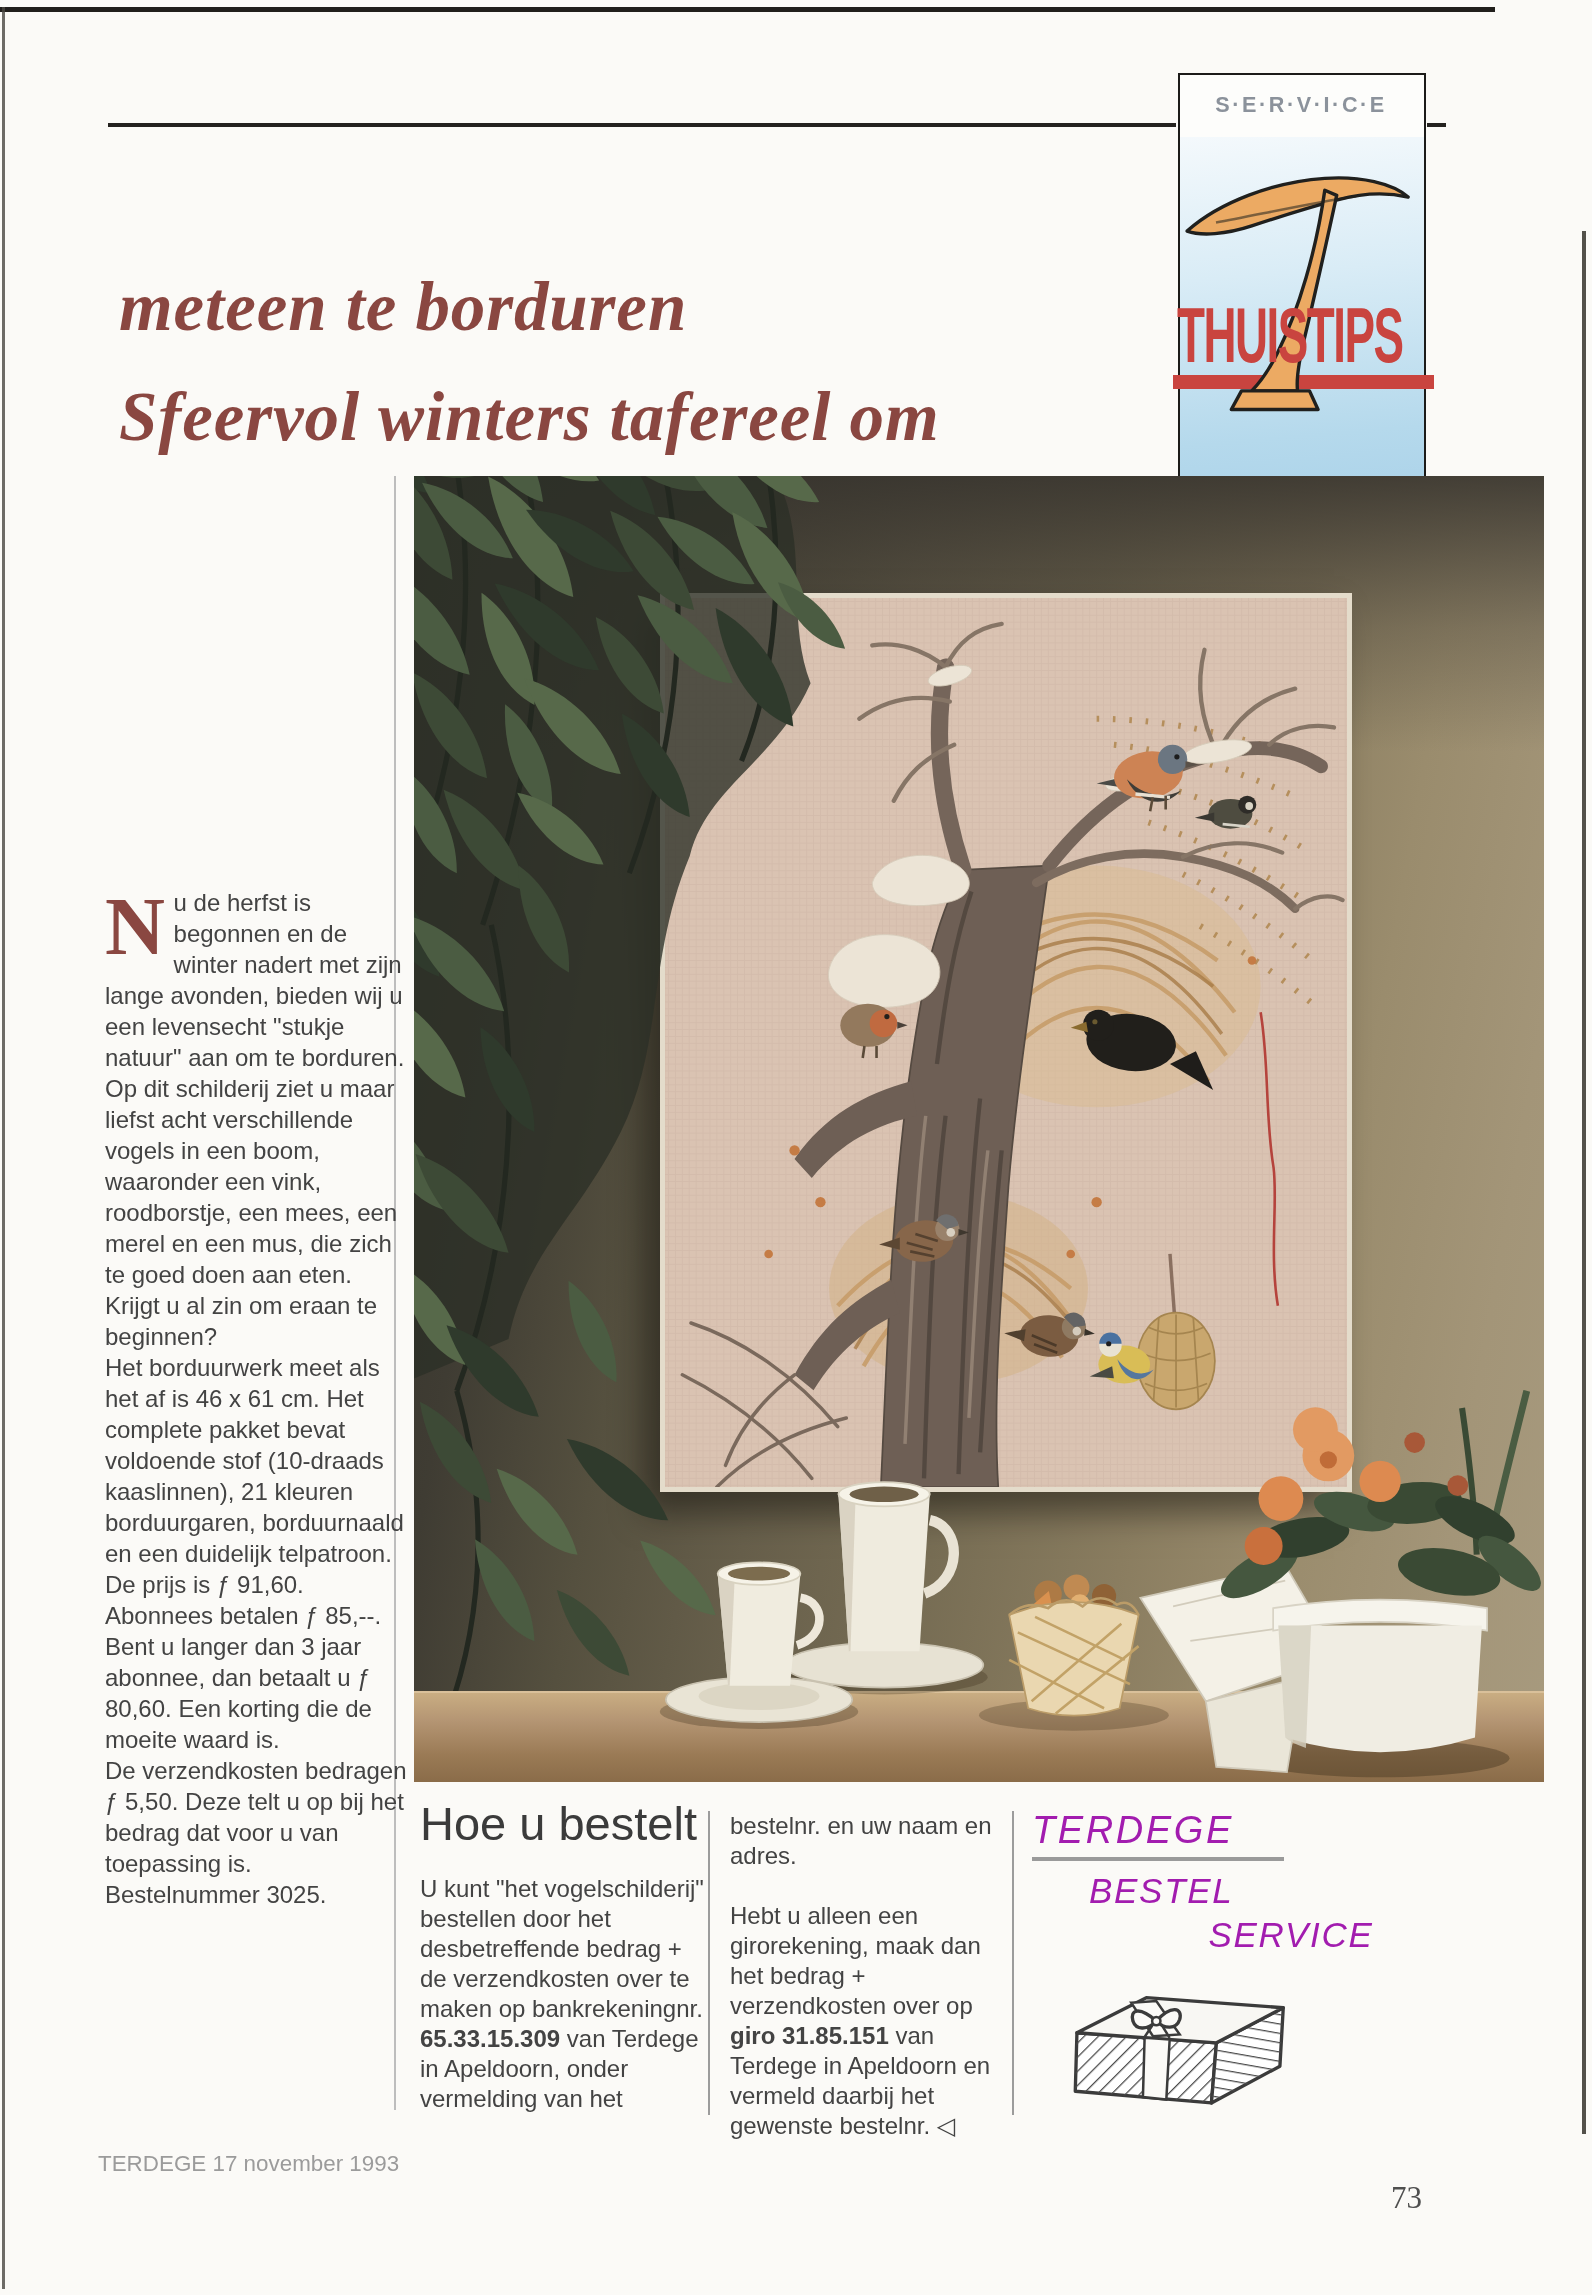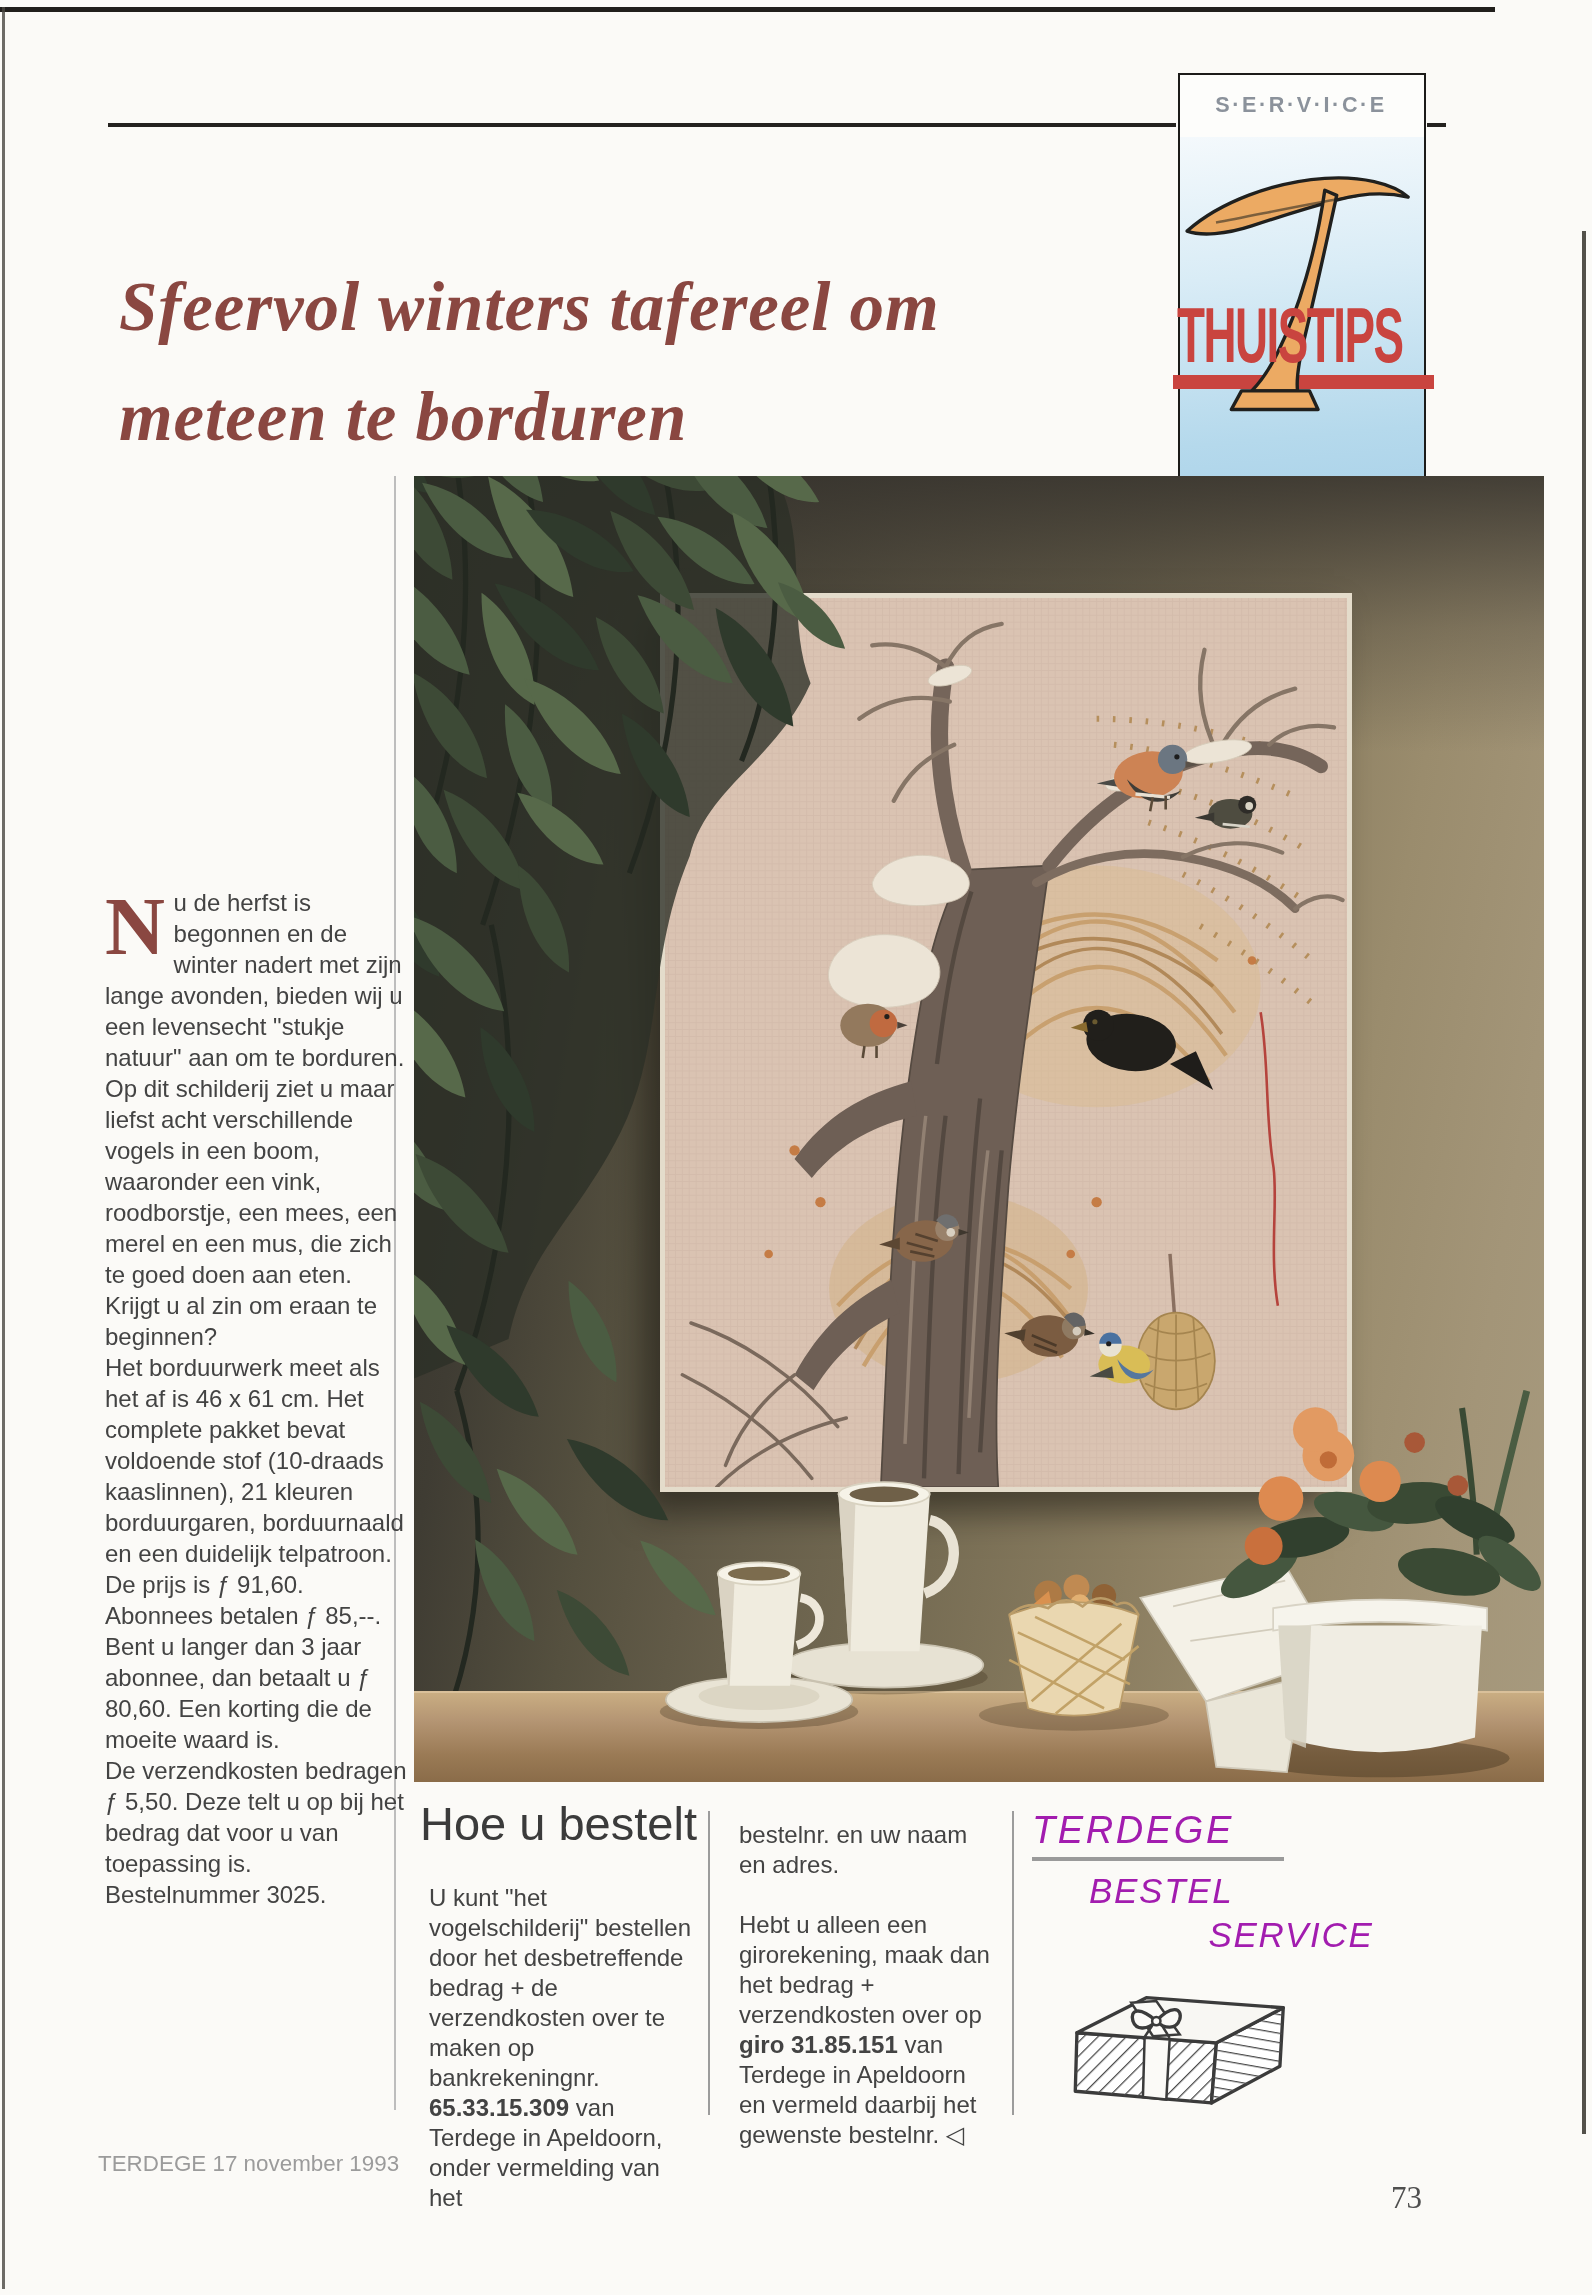--- a/index.html
+++ b/index.html
@@ -42,21 +42,21 @@
     box-shadow:-17.3px 21px 31px rgba(15,13,10,.5), inset 0 0 22.4px rgba(90,70,55,.35);}
   .frame svg{position:absolute;left:0;top:0;}
   .plant{left:-8.6px;top:0;width:535px;height:1306px;z-index:2;}
   .table{left:0;top:1215px;width:1130px;height:91px;border-top:2.6px solid #d9c09a;box-sizing:border-box;
     background:linear-gradient(180deg,#c9ad82 0%,#b59674 30%,#9a7a55 70%,#8a6c49 100%);z-index:2;}
   .items{left:0;top:0;width:1130px;height:1306px;z-index:3;}
 
   
   .order-heading{left:420px;top:1805px;font-size:47px;line-height:38px;color:#3b3b3b;}
   .order-col{font-size:24px;line-height:30px;color:#434343;}
-  .order-col p{margin:9px;}
+  .order-col p{margin:0;}
   .order-col1{left:420px;top:1874px;width:287px;}
   .order-col2{left:730px;top:1811px;width:274px;}
   .order-col2 .gap{margin-bottom:30px;}
   .vdiv{width:1.7px;height:304px;background:#9c9c9c;top:1811px;}
   .vdiv1{left:708px;}
   .vdiv2{left:1012px;}
   b{font-weight:700;text-align:center;}
 
   
   .bestel-box{left:1032px;top:1809px;width:406px;color:#a21caf;}
@@ -87,22 +87,22 @@
   <svg class="abs logo-t" viewBox="0 0 280 330" width="238" height="281">
     <path d="M6,108 C44,74 108,50 168,46 C210,43 248,52 266,68 C240,62 210,64 184,71 C150,80 112,92 82,102 C52,112 22,114 6,108 Z" fill="#ecaa63" stroke="#20201e" stroke-width="4" stroke-linejoin="round"></path>
     <path d="M168,60 C158,130 138,200 112,252 C104,268 94,284 82,296 L136,296 C134,282 138,258 146,226 C158,176 172,112 182,66 Z" fill="#ecaa63" stroke="#20201e" stroke-width="4" stroke-linejoin="round"></path>
     <path d="M70,296 L150,296 L160,318 L58,318 Z" fill="#ecaa63" stroke="#20201e" stroke-width="4" stroke-linejoin="round"></path>
     <path d="M40,98 C85,90 145,76 205,67" stroke="#20201e" stroke-width="3" fill="none" opacity=".55"></path>
   </svg>
   <div class="abs logo-word">THUISTIPS</div>
 </div>
 
 <div class="abs page-title">
+  <div>meteen te borduren</div>
   <div>Sfeervol winters tafereel om</div>
-  <div>meteen te borduren</div>
 </div>
 
 <div class="abs col-rule-left"></div>
 
 <div class="abs article">
   <p><span class="dropcap">N</span><span>u de herfst is begonnen en de winter nadert met zijn lange avonden, bieden wij u een levensecht "stukje natuur" aan om te borduren. Op dit schilderij ziet u maar liefst acht verschillende vogels in een boom, waaronder een vink, roodborstje, een mees, een merel en een mus, die zich te goed doen aan eten. Krijgt u al zin om eraan te beginnen?</span></p>
   <p>Het borduurwerk meet als het af is 46 x 61 cm. Het complete pakket bevat voldoende stof (10-draads kaaslinnen), 21 kleuren borduurgaren, borduurnaald en een duidelijk telpatroon. De prijs is ƒ 91,60. Abonnees betalen ƒ 85,--. Bent u langer dan 3 jaar abonnee, dan betaalt u ƒ 80,60. Een korting die de moeite waard is.</p>
   <p>De verzendkosten bedragen ƒ 5,50. Deze telt u op bij het bedrag dat voor u van toepassing is. Bestelnummer 3025.</p>
 </div>
 

